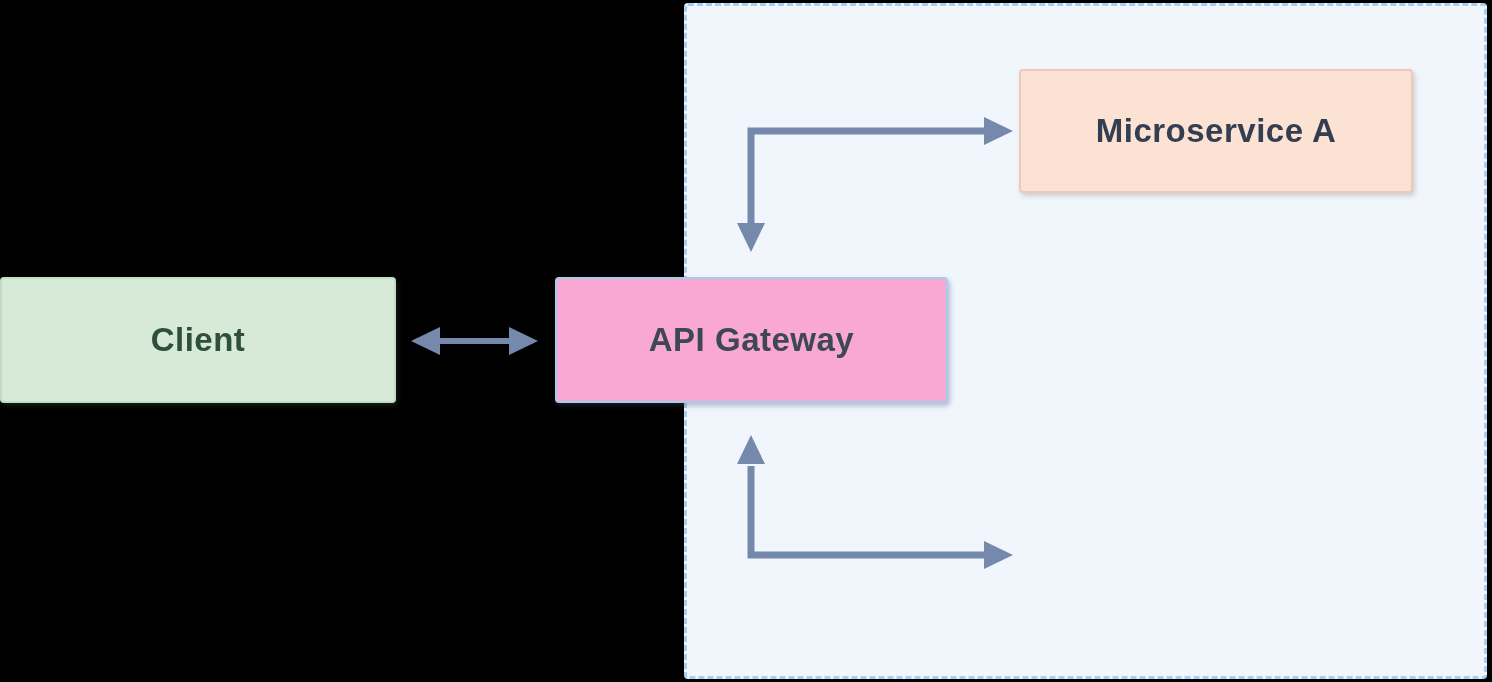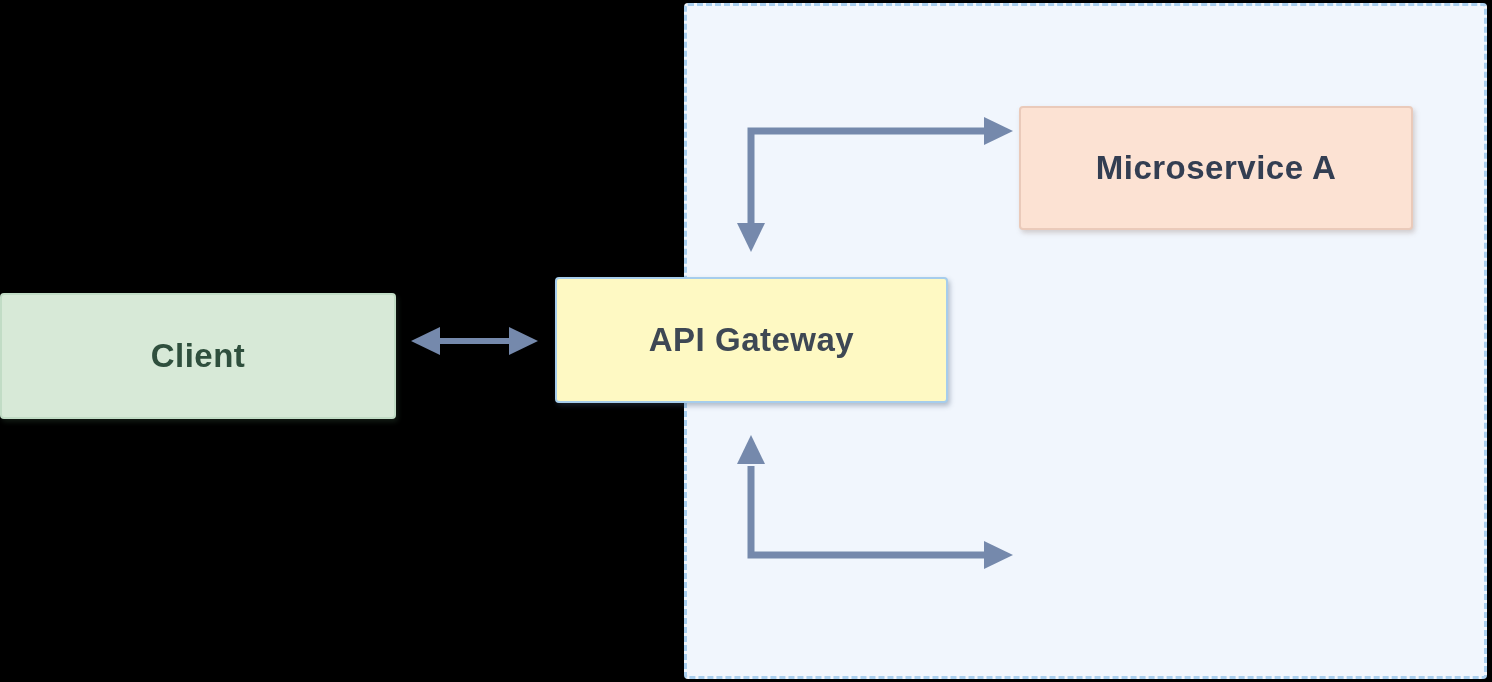--- a/index.html
+++ b/index.html
@@ -43,50 +43,49 @@
     align-items: center;
     justify-content: center;
     border-radius: 4px;
     font-size: 33px;
     font-weight: 600;
     letter-spacing: 0.5px;
     z-index: 3;
   }
   .node-client {
     left: 0px;
-    top: 293px;
+    top: 277px;
     width: 396px;
     height: 126px;
     background: #d7e9d7;
     border: 2px solid #c1dcc5;
     color: #2f4f3d;
     box-shadow: 2px 3px 5px rgba(40, 60, 45, 0.45);
   }
   .node-gateway {
     left: 555px;
     top: 277px;
     width: 393px;
     height: 126px;
-    background: #fef9c3;
+    background: #f9a8d4;
     border: 2px solid #a6cdec;
     color: #3e4854;
     box-shadow: 2px 3px 5px rgba(60, 80, 110, 0.35);
   }
   .node-service {
     left: 1019px;
     width: 394px;
     background: #fce2d3;
     border: 2px solid #eacaba;
     color: #333e52;
     box-shadow: 2px 3px 5px rgba(150, 130, 120, 0.35);
   }
   .node-service-a {
     top: 69px;
     height: 124px;
-    margin-top: 37px;
   }
   .node-service-b {
     top: 485px;
     height: 126px;
   }
 </style>
 </head>
 <body>
 
 <div class="canvas">

